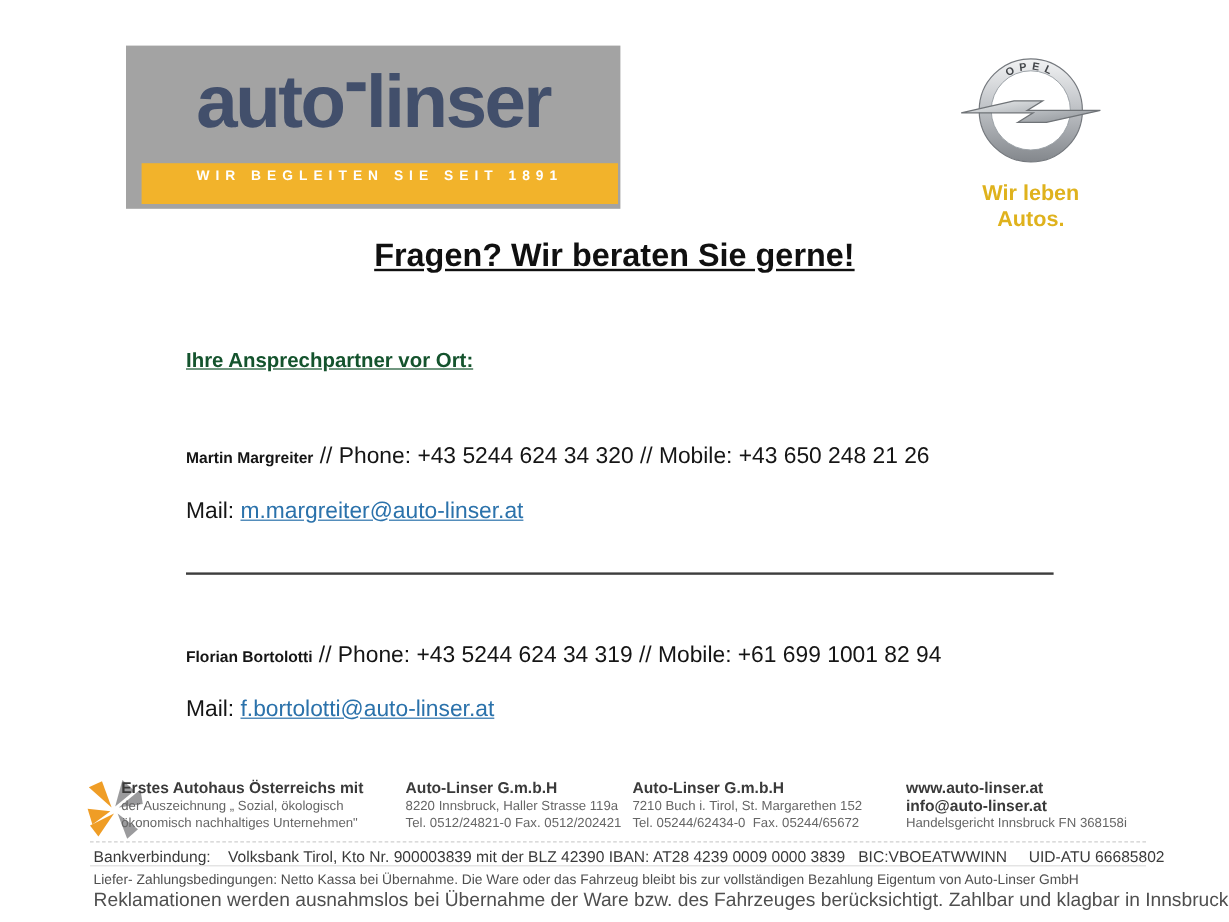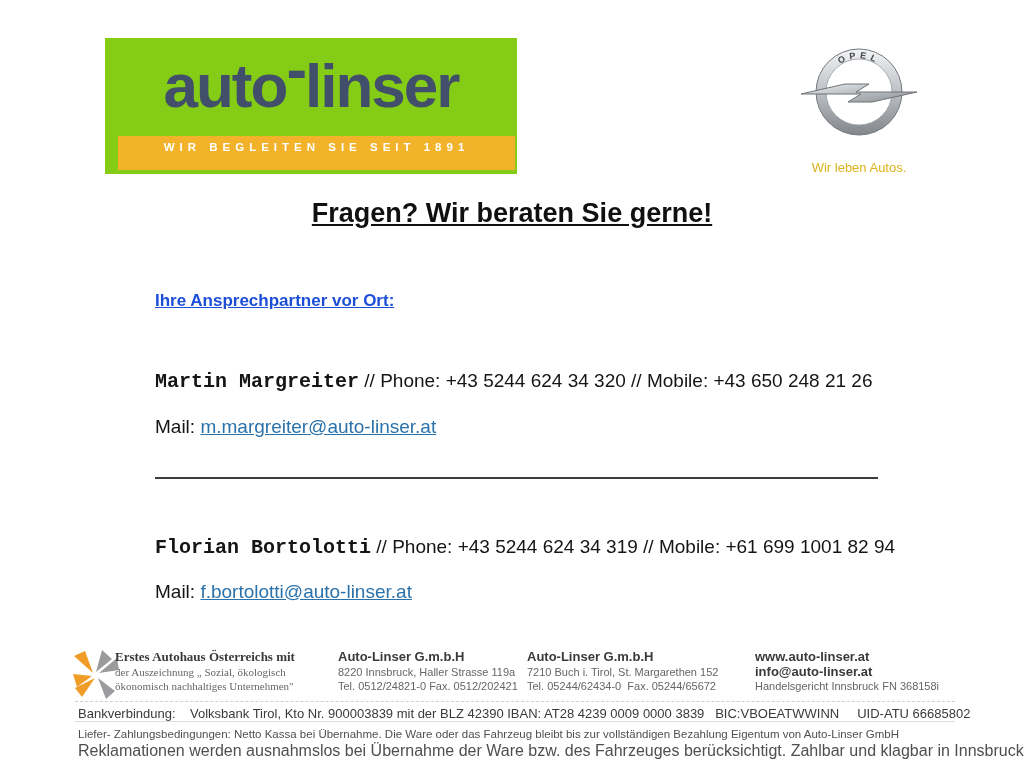--- a/index.html
+++ b/index.html
@@ -1,56 +1,56 @@
 <!DOCTYPE html>
 <html><head>
 <meta charset="utf-8">
 <style>
   * { margin:0; padding:0; box-sizing:border-box; }
   html,body { width:1024px; height:768px; background:#ffffff; overflow:hidden;
               font-family:"Liberation Sans", sans-serif; color:#1b1b1b; }
   .abs { position:absolute; }
 
   
-  #brand-block { left:105px; top:38px; width:412px; height:136px; background:#84cc16; }
+  #brand-block { left:105px; top:38px; width:412px; height:136px; background:#a3a3a3; }
   #brand-text { position:absolute; left:6px; top:6px; width:400px; height:84px;
                 font-size:62px; font-weight:bold; letter-spacing:-2px; color:#424f6b;
                 text-align:center; line-height:84px; }
   #brand-text .hyph { display:inline-block; transform:translateY(-0.28em); font-weight:bold; }
   #tagline-bar { position:absolute; left:13px; top:98px; width:397px; height:34px;
                  background:#f2b32b; color:#ffffff; font-size:11.5px; font-weight:bold;
                  letter-spacing:5px; text-align:center; line-height:22px; white-space:nowrap; }
 
   
   #opel-block { left:795px; top:44px; width:128px; text-align:center; }
-  #opel-slogan { font-size:13px; font-weight:normal; color:#dfb21d; margin-top:14px; }
+  #opel-slogan { font-size:18px; font-weight:bold; color:#dfb21d; margin-top:4px; }
 
   
   #heading { left:0; top:198px; width:1024px; text-align:center;
              font-size:27px; font-weight:bold; color:#101010;text-decoration:underline; }
   #section-title { left:155px; top:291px; font-size:17px; font-weight:bold;
-                   text-decoration:underline; color:#1d4ed8; }
+                   text-decoration:underline; color:#14532d; }
 
   .contact-line { font-size:19px; color:#151515; white-space:pre-wrap; }
-  .contact-line .cname { font-size:20px; font-weight:bold;font-family:Liberation Mono, monospace; }
+  .contact-line .cname { font-size:13px; font-weight:bold; }
   #contact1 { left:155px; top:370px; width:760px; }
   #mail1    { left:155px; top:416px; }
   #contact2 { left:155px; top:536px; width:760px; }
   #mail2    { left:155px; top:581px; }
   .mail-line { font-size:19px; color:#151515; }
   .mail-line a { color:#2b72ab; text-decoration:underline; cursor:pointer; }
 
   #divider { left:155px; top:477px; width:723px; height:2px; background:#3d3d3d; }
 
   
   .f-col { top:650px; line-height:14.5px; }
   .f-head { font-size:13px; font-weight:bold; color:#3a3a3a; }
   .f-sub  { font-size:11px; color:#666666; white-space:pre-wrap; }
   #award-logo { left:72px; top:649px; }
-  #award-col  { left:115px;font-family:Liberation Serif, serif; }
+  #award-col  { left:101px; }
   #office0-col { left:338px; }
   #office1-col { left:527px; }
   #web-col     { left:755px; }
 
   #bank-sep1 { left:75px; top:701px; width:880px; border-top:1px dashed #cfcfcf; height:0; }
   #bank-line { left:78px; top:706px; font-size:13px; color:#3a3a3a; white-space:pre;text-align:center; }
   #bank-sep2 { left:75px; top:721px; width:880px; height:1px; background:#dedede; }
   #terms1 { left:78px; top:728px; font-size:11.5px; color:#4f4f4f; }
   #terms2 { left:78px; top:742px; font-size:16px; color:#4f4f4f; }
 </style>

